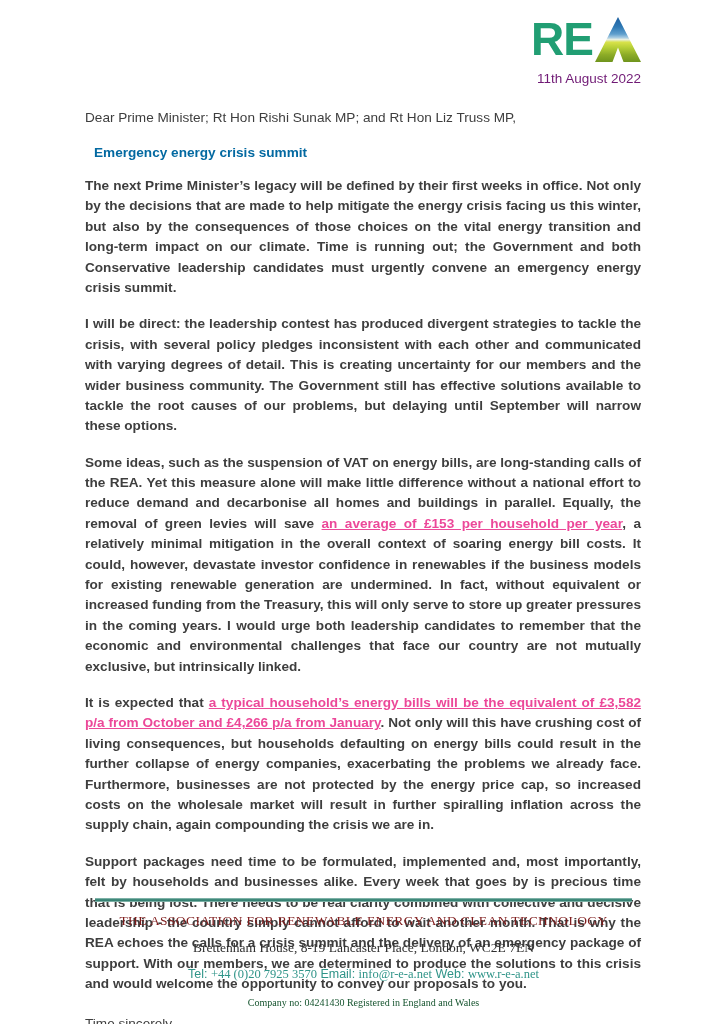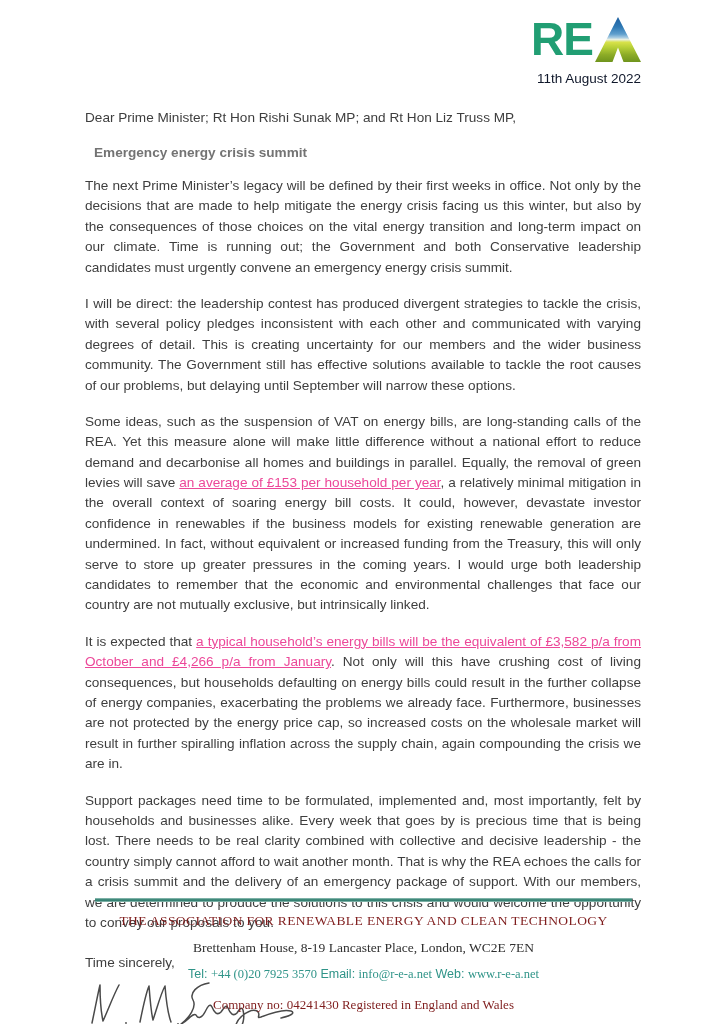--- a/index.html
+++ b/index.html
@@ -25,26 +25,26 @@
     color:#219e73;letter-spacing:-1px;
   }
   .logo-triangle{
     width:46px;height:45px;margin-left:2px;
     background:linear-gradient(180deg,
       #1d5fa0 0%, #2f79b4 22%, #5f9fcd 38%, #aacde2 46%,
       #e9efe2 50%, #d8e24a 56%, #b6cf37 68%, #8cab27 84%, #6f941d 100%);
     clip-path:polygon(50% 0%, 100% 100%, 62% 100%, 50% 68%, 38% 100%, 0% 100%);
   }
   .date-row{
-    text-align:right;margin-top:9px;font-size:13.5px;color:#0f172a;
+    text-align:right;margin-top:9px;font-size:13.5px;color:#701a75;
   }
   
   .salutation{margin-top:24px;font-size:13.6px;}
-  .subject{margin-top:20px;font-size:13.6px;font-weight:700;color:#737373;padding-left:9px;}
-  .paras{}
+  .subject{margin-top:20px;font-size:13.6px;font-weight:700;color:#0369a1;padding-left:9px;}
+  .paras{font-weight:bold;}
   .para{
     margin:16px 0 0 0;font-size:13.6px;line-height:1.5;
     text-align:justify;color:#3e3e3e;
   }
   .inline-link{color:#ec4899;text-decoration:underline;cursor:pointer;}
   .closing{margin-top:22px;font-size:13.6px;}
   .signature{margin-top:4px;height:58px;}
   
   .footer{
     position:absolute;left:95px;top:898px;width:537px;text-align:center;
@@ -65,21 +65,21 @@
   .footer-contact{font-size:12.5px;margin-bottom:15px;color:#2f9488;}
   .footer-contact .c-label{
     font-family:"Liberation Sans","DejaVu Sans",sans-serif;color:#2f9488;
   }
   .footer-contact .c-value{
     font-family:"Liberation Serif","DejaVu Serif",serif;
     color:#2f9488;text-decoration:none;
   }
   .footer-company{
     font-family:"Liberation Serif","DejaVu Serif",serif;
-    font-size:13px;color:#7f1d1d;
+    font-size:10px;color:#14532d;
   }
 </style>
 </head>
 <body>
 
 <div class="page">
   <div class="content">
 
     <div class="logo-row">
       <div class="logo" aria-label="REA logo">

